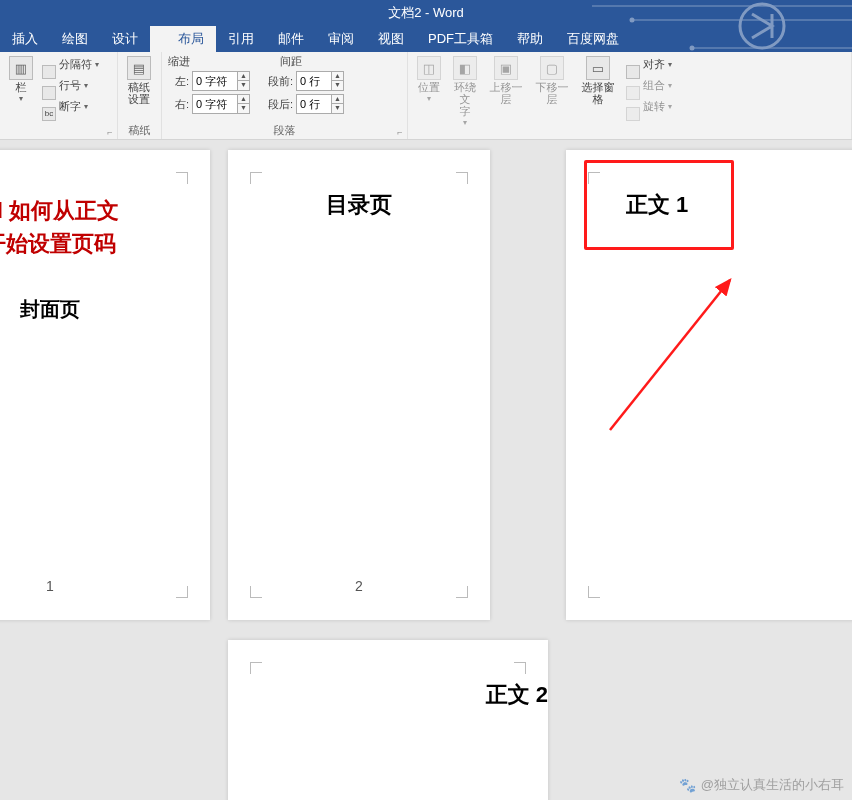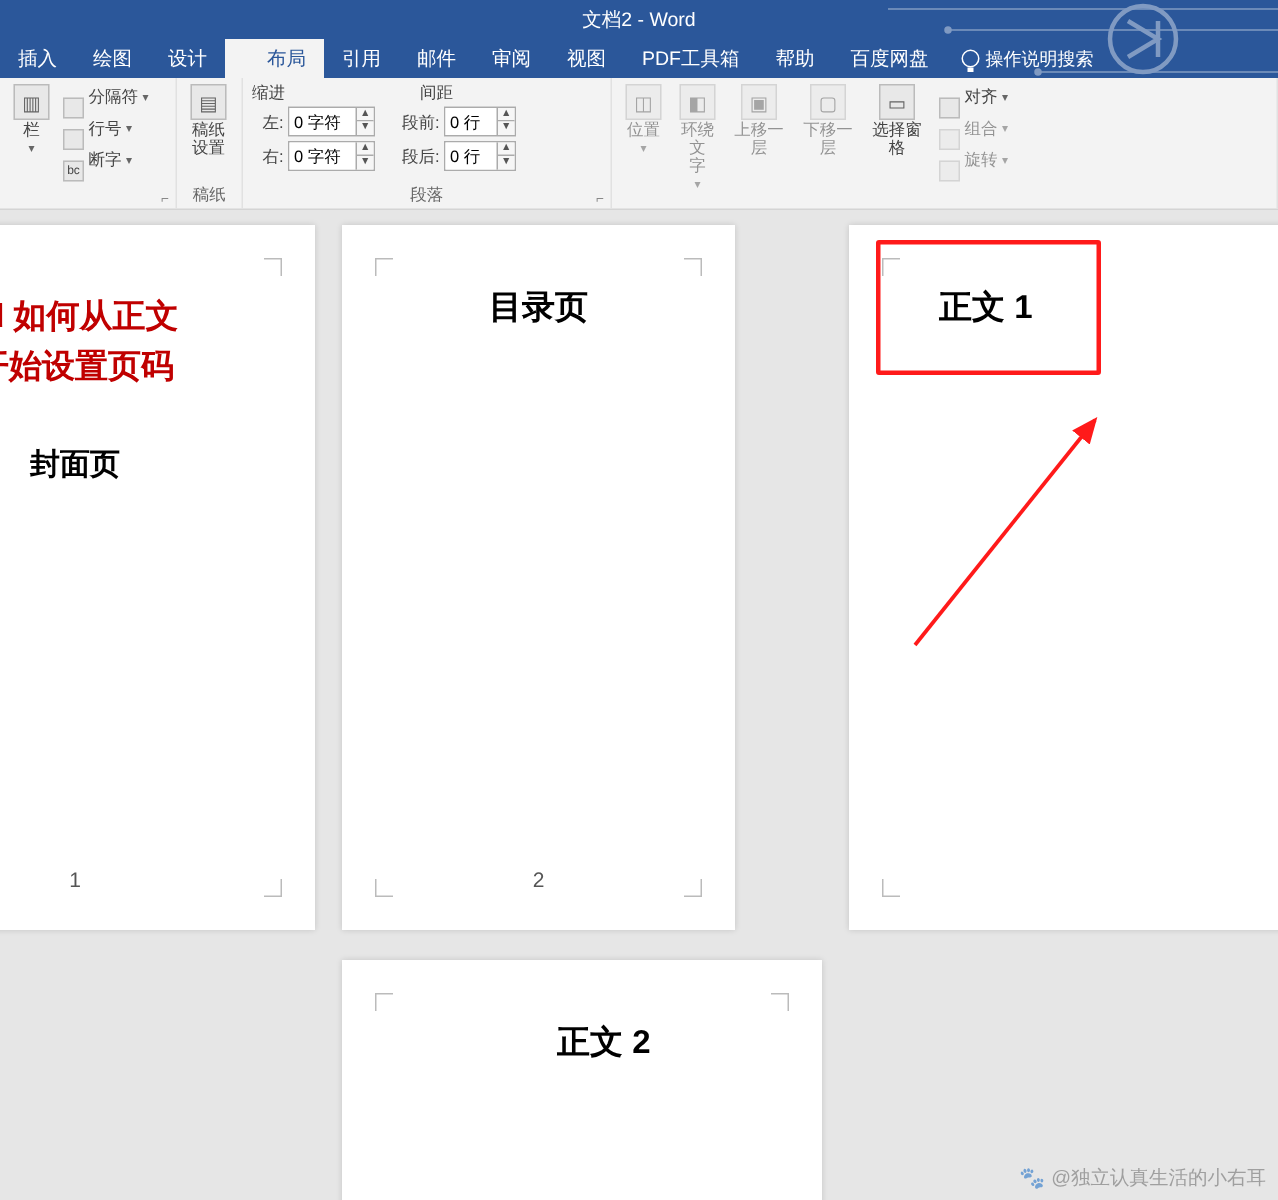--- a/index.html
+++ b/index.html
@@ -89,24 +89,20 @@
   <div class="tab">绘图</div>
   <div class="tab">设计</div>
   <div class="tab active">布局</div>
   <div class="tab">引用</div>
   <div class="tab">邮件</div>
   <div class="tab">审阅</div>
   <div class="tab">视图</div>
   <div class="tab">PDF工具箱</div>
   <div class="tab">帮助</div>
   <div class="tab">百度网盘</div>
-  <div class="tell-me">
-    <span class="bulb"></span>
-    <span>操作说明搜索</span>
-  </div>
 </div>
 
 <div class="ribbon">
 
   <div class="group" style="width:118px">
     <div class="group-body">
       <div class="big-btn">
         <div class="ico">▥</div>
         <div class="lbl">栏</div>
         <span class="drop-caret">▾</span>
@@ -273,21 +269,21 @@
   <div class="page p3">
     <div class="corner tl"></div>
     <div class="corner bl"></div>
     <div class="black-title" style="text-align:left;padding-left:60px">正文 1</div>
 
   </div>
 
   <div class="page p4">
     <div class="corner tl"></div>
     <div class="corner tr"></div>
-    <div class="black-title" style="text-align:center;padding-left:29px">正文 2</div>
+    <div class="black-title" style="text-align:right;padding-left:29px">正文 2</div>
   </div>
 
   <div class="red-box" style="left:584px;top:20px;right:auto"></div>
   <svg class="arrow-svg" width="160" height="170">
     <defs>
         <marker id="ah" markerWidth="8" markerHeight="8" refX="6" refY="3" orient="auto">
           <path d="M0,0 L7,3 L0,6 Z" fill="#ff1a1a"></path>
         </marker>
       </defs>
     <line x1="10" y1="160" x2="130" y2="10" stroke="#ff1a1a" stroke-width="2.5" marker-end="url(#ah)"></line>

